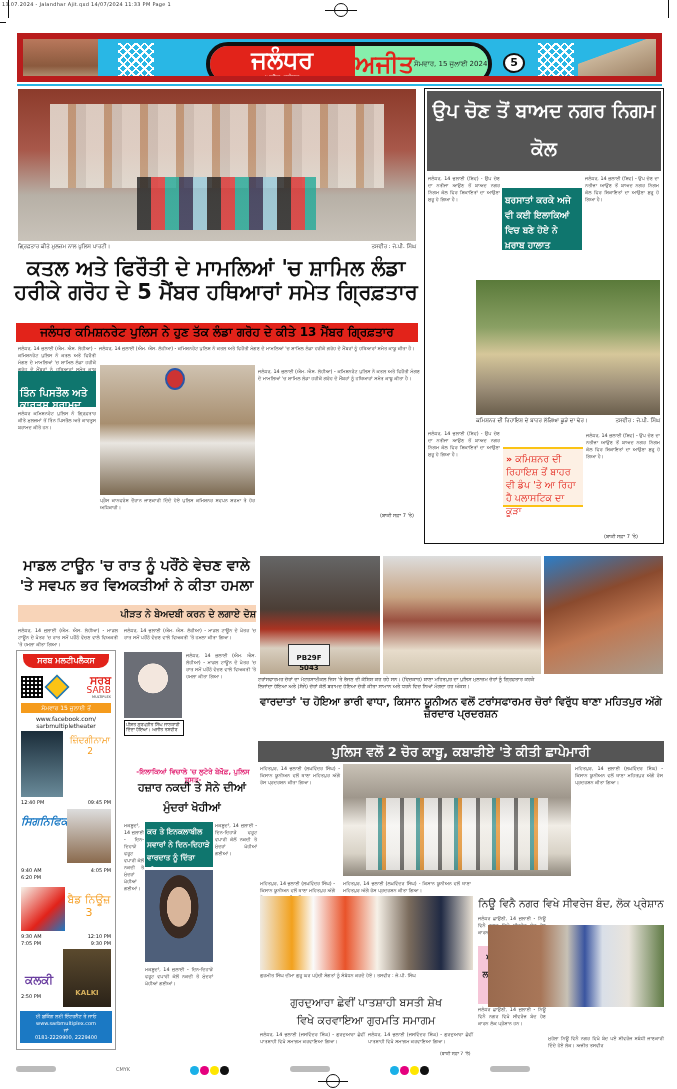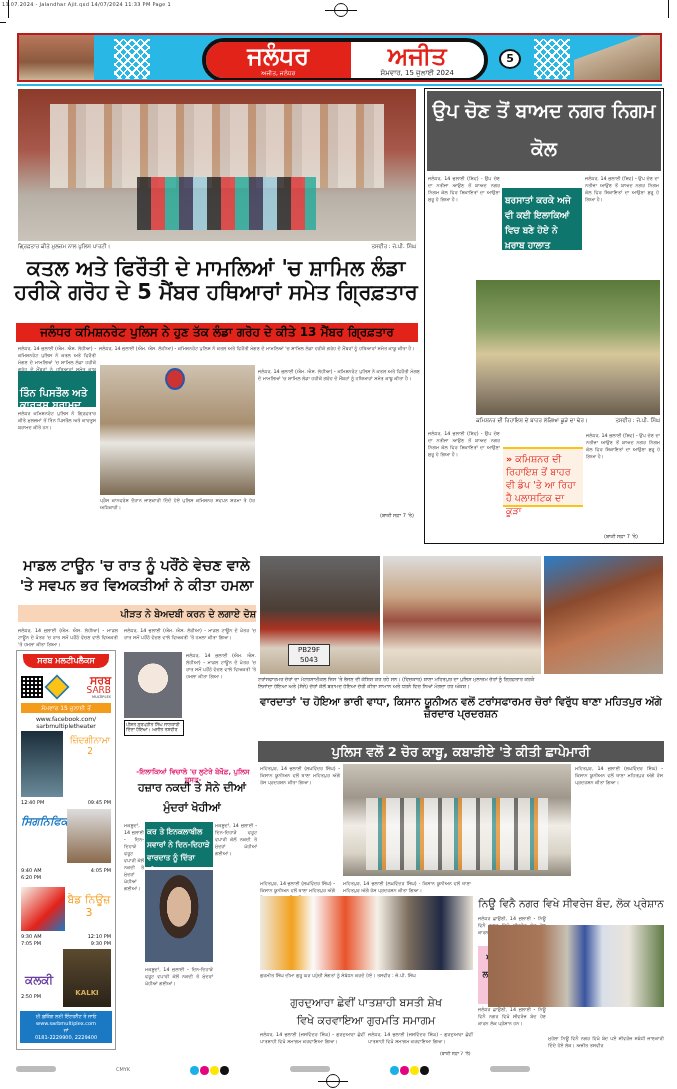--- a/index.html
+++ b/index.html
@@ -3,26 +3,26 @@
 <meta charset="utf-8">
 <style>
 *{box-sizing:border-box;margin:0;padding:0}
 body{width:677px;height:1089px;background:#fff;font-family:"DejaVu Sans",sans-serif;position:relative;overflow:hidden;color:#111}
 .abs{position:absolute}
 .slug{left:2px;top:1px;font-size:5px;color:#333;letter-spacing:.3px}
 .crop{width:1px;background:#111}
 .croph{height:1px;background:#111}
 .reg{width:14px;height:14px;border:1px solid #111;border-radius:50%}
 
-.mast{left:17px;top:33px;width:645px;height:49px;border:2px solid #b91c1c;background:#29b7e5;overflow:hidden}
+.mast{left:17px;top:33px;width:645px;height:49px;border:6px solid #b91c1c;background:#29b7e5;overflow:hidden}
 .mast .photo{position:absolute;top:0;height:49px;background:linear-gradient(180deg,#b9785c,#8b5a3e 55%,#d9c8a8)}
 .mast .diamond{position:absolute;top:4px;width:36px;height:40px;background:repeating-linear-gradient(45deg,transparent 0 4px,#fff 4px 6px),repeating-linear-gradient(-45deg,transparent 0 4px,#fff 4px 6px)}
 .pill{position:absolute;left:183px;top:3px;width:286px;height:44px;border-radius:22px;border:4px solid #111;overflow:hidden;display:flex}
 .pill .red{background:#e2231a;width:52%;color:#fff;display:flex;flex-direction:column;align-items:center;justify-content:center}
-.pill .yel{background:#ffffff;width:48%;color:#e2231a;display:flex;flex-direction:column;align-items:center;justify-content:center}
+.pill .yel{background:#86efac;width:48%;color:#e2231a;display:flex;align-items:center;justify-content:center}
 .pill .t1{font-size:24px;font-weight:bold;line-height:26px}
 .pill .s1{font-size:6px;color:#fff}
 .pill .s2{font-size:7px;color:#222}
 .pagebox{position:absolute;left:480px;top:14px;width:22px;height:20px;border-radius:50%;border:2px solid #111;background:#fff;font-size:11px;font-weight:bold;text-align:center;line-height:16px}
 .rule{height:2px;background:#29b7e5}
 
 .ph{background:#888;overflow:hidden}
 .caption{font-size:5.5px;color:#222;display:flex;justify-content:space-between}
 .head{font-weight:bold;text-align:center;line-height:1.15}
 .txt{font-size:4.8px;line-height:7px;color:#333;text-align:justify}
@@ -120,21 +120,21 @@
 <div class="abs txt" style="left:18px;top:627px;width:100px;height:60px">ਜਲੰਧਰ, 14 ਜੁਲਾਈ (ਐਮ. ਐਸ. ਲੋਹੀਆ) - ਮਾਡਲ ਟਾਊਨ ਦੇ ਖੇਤਰ 'ਚ ਰਾਤ ਸਮੇਂ ਪਰੌਂਠੇ ਵੇਚਣ ਵਾਲੇ ਵਿਅਕਤੀ 'ਤੇ ਹਮਲਾ ਕੀਤਾ ਗਿਆ।</div>
 <div class="abs txt" style="left:124px;top:627px;width:132px;height:20px">ਜਲੰਧਰ, 14 ਜੁਲਾਈ (ਐਮ. ਐਸ. ਲੋਹੀਆ) - ਮਾਡਲ ਟਾਊਨ ਦੇ ਖੇਤਰ 'ਚ ਰਾਤ ਸਮੇਂ ਪਰੌਂਠੇ ਵੇਚਣ ਵਾਲੇ ਵਿਅਕਤੀ 'ਤੇ ਹਮਲਾ ਕੀਤਾ ਗਿਆ।</div>
 <div class="abs ph" style="left:124px;top:652px;width:58px;height:66px;background:radial-gradient(circle at 50% 40%,#f3e7de 0 30%,#6b6e76 31% 100%)"></div>
 <div class="abs" style="left:124px;top:720px;width:60px;height:16px;border:1px solid #111;font-size:4.5px;padding:1px">
   <span>ਪੀੜਤ ਗੁਰਪ੍ਰੀਤ ਸਿੰਘ ਜਾਣਕਾਰੀ ਦਿੰਦਾ ਹੋਇਆ।</span>
   <span>ਅਜੀਤ ਤਸਵੀਰ</span>
 </div>
 <div class="abs txt" style="left:186px;top:652px;width:70px;height:80px">ਜਲੰਧਰ, 14 ਜੁਲਾਈ (ਐਮ. ਐਸ. ਲੋਹੀਆ) - ਮਾਡਲ ਟਾਊਨ ਦੇ ਖੇਤਰ 'ਚ ਰਾਤ ਸਮੇਂ ਪਰੌਂਠੇ ਵੇਚਣ ਵਾਲੇ ਵਿਅਕਤੀ 'ਤੇ ਹਮਲਾ ਕੀਤਾ ਗਿਆ।</div>
 
 <div class="abs ph" style="left:260px;top:556px;width:120px;height:118px;background:linear-gradient(180deg,#666 0%,#4b3e36 45%,#a32 62%,#d9cfc0 78%,#b9a891 100%)">
-  <div style="position:absolute;left:28px;top:88px;width:42px;height:22px;background:#f1f1f1;border:1px solid #333;font-size:7px;font-weight:normal;text-align:center;line-height:10px;padding-top:0">PB29F 5043</div>
+  <div style="position:absolute;left:28px;top:88px;width:42px;height:22px;background:#f1f1f1;border:1px solid #333;font-size:7px;font-weight:bold;text-align:center;line-height:10px;padding-top:8px">PB29F 5043</div>
 </div>
 <div class="abs ph" style="left:383px;top:556px;width:158px;height:118px;background:linear-gradient(180deg,#ddd 0%,#c8a483 35%,#9a5040 55%,#e7dccb 80%,#d1c6b1 100%)"></div>
 <div class="abs ph" style="left:544px;top:556px;width:119px;height:118px;background:linear-gradient(160deg,#2b7ec9 0%,#8a4a2e 35%,#c07852 60%,#a89c8e 100%)"></div>
 <div class="abs txt" style="left:258px;top:676px;width:405px;height:14px;font-size:5px">
   <div>ਟਰਾਂਸਫਾਰਮਰ ਚੋਰਾਂ ਦਾ ਮੋਟਰਸਾਈਕਲ ਜਿਸ 'ਤੇ ਭੱਜਣ ਦੀ ਕੋਸ਼ਿਸ਼ ਕਰ ਰਹੇ ਸਨ। (ਵਿਚਕਾਰ) ਥਾਣਾ ਮਹਿਤਪੁਰ ਦਾ ਪੁਲਿਸ ਮੁਲਾਜ਼ਮ ਚੋਰਾਂ ਨੂੰ ਗ੍ਰਿਫ਼ਤਾਰ ਕਰਕੇ</div>
   <div>ਲਿਜਾਂਦਾ ਹੋਇਆ ਅਤੇ (ਸੱਜੇ) ਚੋਰਾਂ ਕੋਲੋਂ ਬਰਾਮਦ ਹੋਇਆ ਚੋਰੀ ਕੀਤਾ ਸਾਮਾਨ ਅਤੇ ਧਰਨੇ ਵਿਚ ਨਿਆਂ ਮੰਗਦਾ ਹਰ ਅੰਕਸ਼।</div>
 </div>
 <div class="abs head" style="left:258px;top:695px;width:406px;font-size:10.5px;color:#111">ਵਾਰਦਾਤਾਂ 'ਚ ਹੋਇਆ ਭਾਰੀ ਵਾਧਾ, ਕਿਸਾਨ ਯੂਨੀਅਨ ਵਲੋਂ ਟਰਾਂਸਫਾਰਮਰ ਚੋਰਾਂ ਵਿਰੁੱਧ ਥਾਣਾ ਮਹਿਤਪੁਰ ਅੱਗੇ ਜ਼ੋਰਦਾਰ ਪ੍ਰਦਰਸ਼ਨ</div>
 <div class="abs dark" style="left:258px;top:741px;width:406px;height:21px;font-size:13px;line-height:21px">ਪੁਲਿਸ ਵਲੋਂ 2 ਚੋਰ ਕਾਬੂ, ਕਬਾੜੀਏ 'ਤੇ ਕੀਤੀ ਛਾਪੇਮਾਰੀ</div>
 <div class="abs txt" style="left:260px;top:765px;width:80px;height:115px">ਮਹਿਤਪੁਰ, 14 ਜੁਲਾਈ (ਲਖਵਿੰਦਰ ਸਿੰਘ) - ਕਿਸਾਨ ਯੂਨੀਅਨ ਵਲੋਂ ਥਾਣਾ ਮਹਿਤਪੁਰ ਅੱਗੇ ਰੋਸ ਪ੍ਰਦਰਸ਼ਨ ਕੀਤਾ ਗਿਆ।</div>

